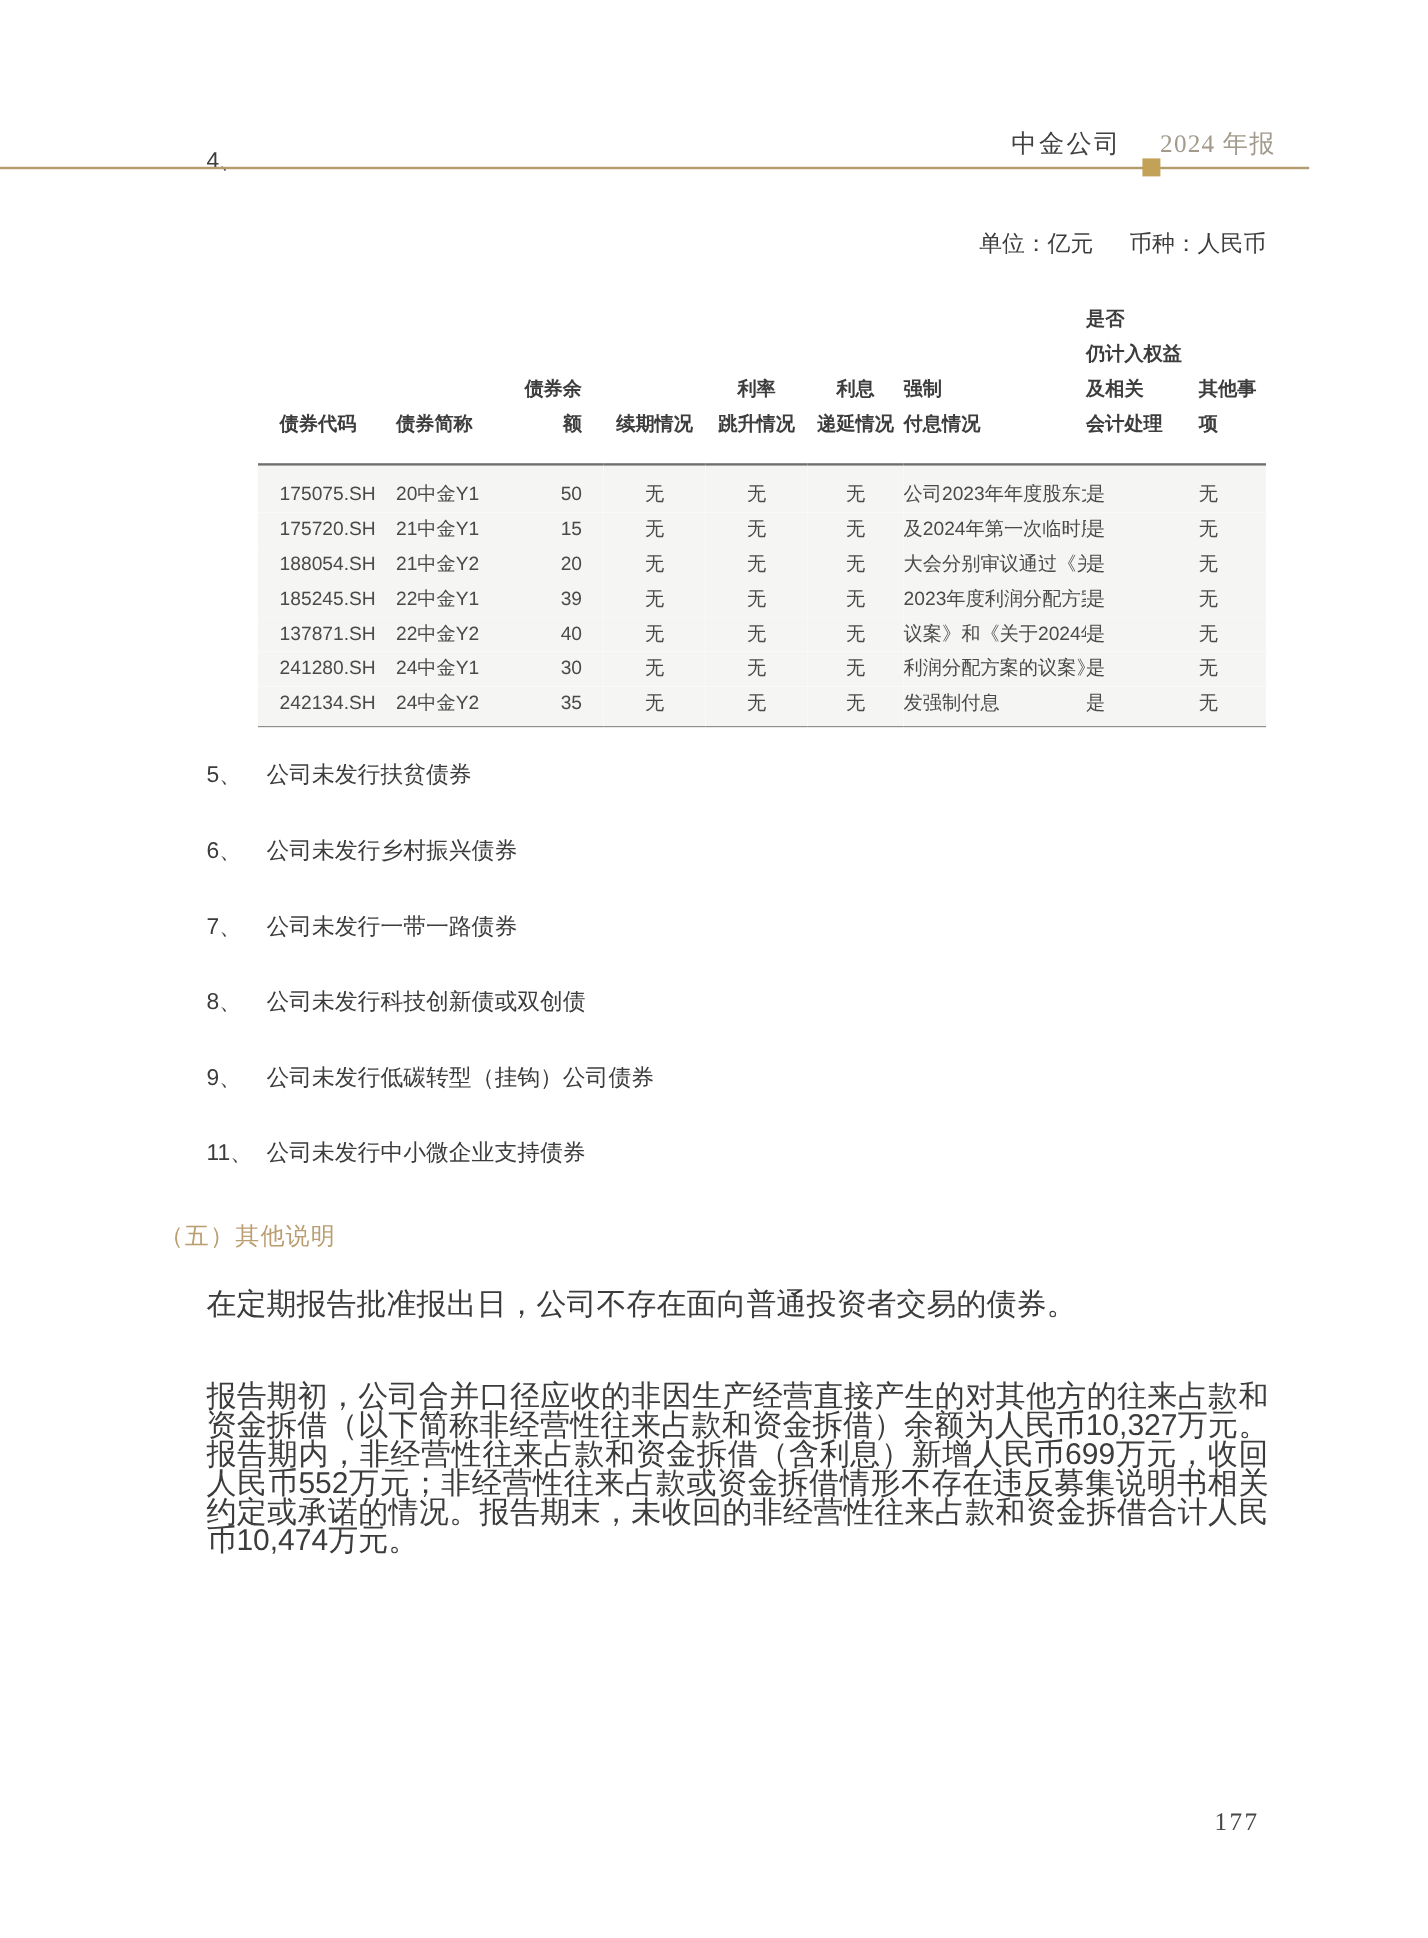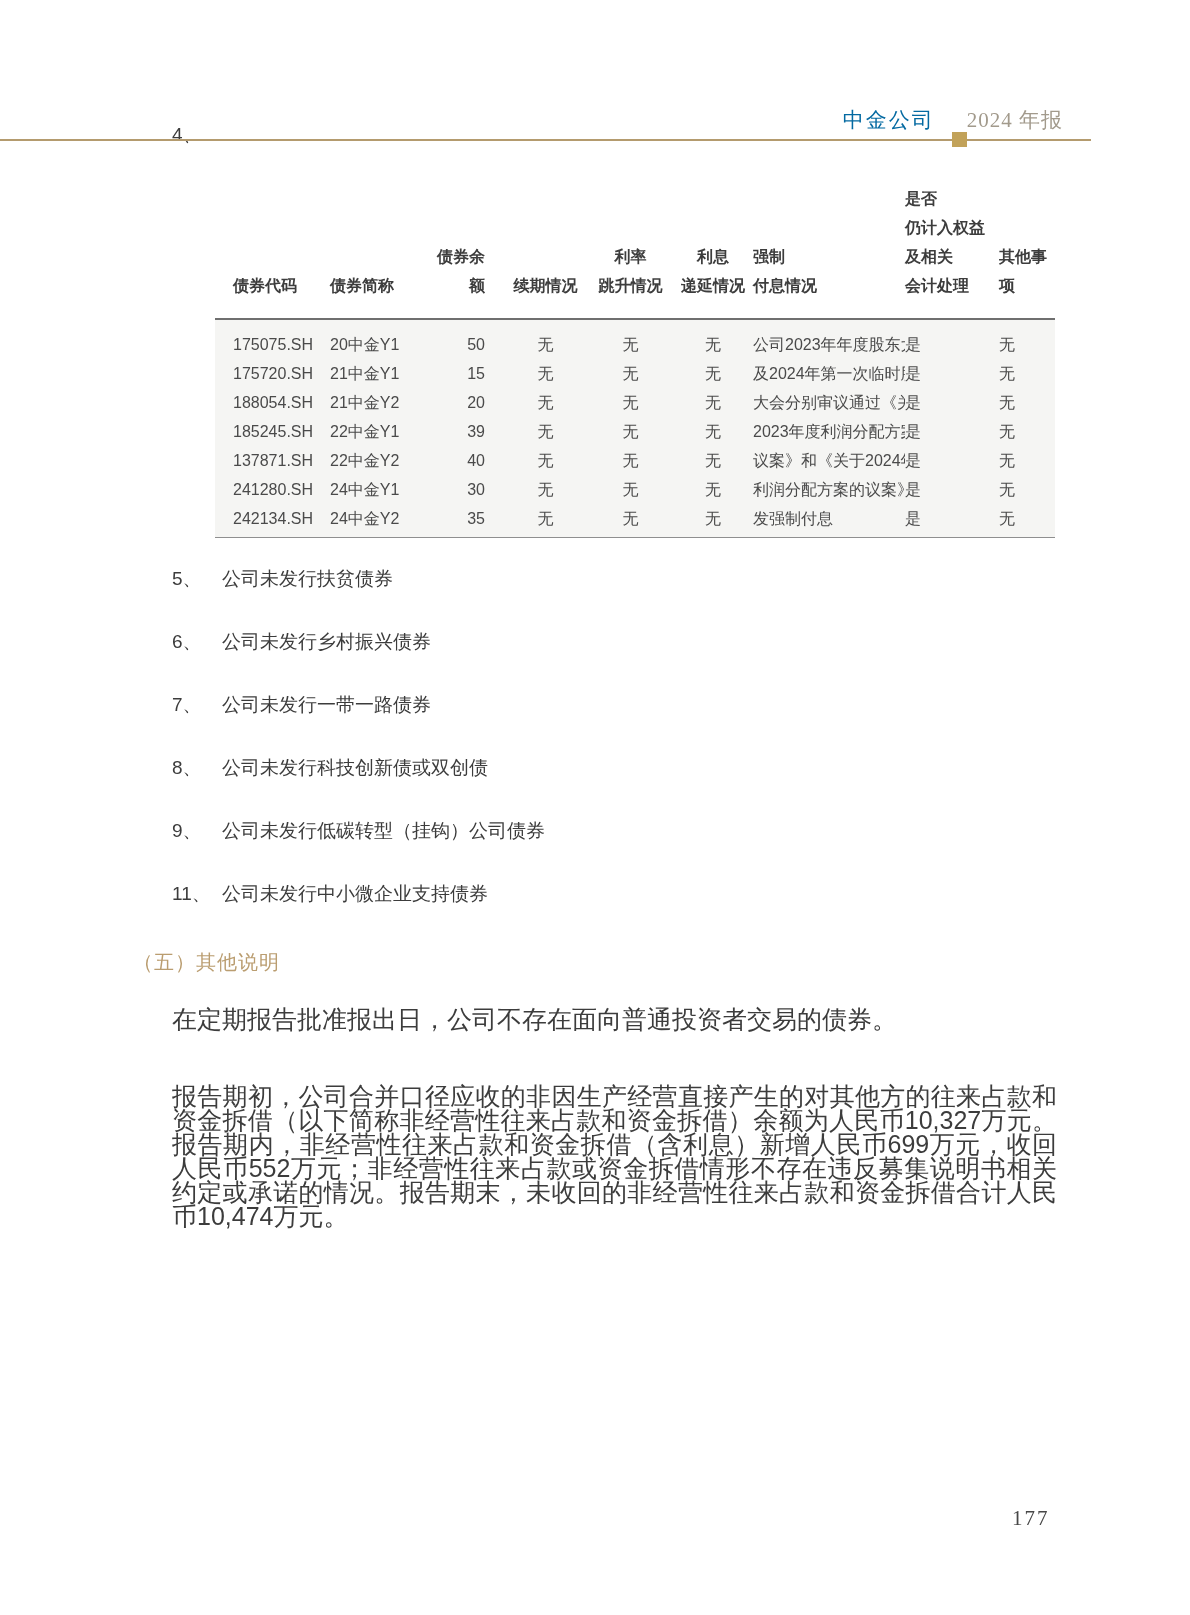--- a/index.html
+++ b/index.html
@@ -7,21 +7,21 @@
   .page {
     position:relative; width:1190px; height:1615px; margin:0 auto;
     background:#ffffff; overflow:hidden;
     font-family:"Liberation Sans", sans-serif; color:#3f3f3f;
   }
   
   .doc-header-title {
     position:absolute; top:106px; right:127px;
     font-family:"Liberation Serif", serif; font-size:21px; white-space:nowrap;
   }
-  .brand { color:#0369a1; letter-spacing:2px; }
+  .brand { color:#404040; letter-spacing:2px; }
   .edition { color:#a29a8c; margin-left:32px; letter-spacing:1px; }
   .header-rule {
     position:absolute; top:139px; left:0; width:1091px; height:2px;
     background:#b49b6e;
   }
   .header-rule-marker {
     position:absolute; top:132px; left:952px; width:15px; height:15px;
     background:#c2a259;
   }
   
@@ -80,20 +80,23 @@
   <div class="doc-header-title">
     <span class="brand">中金公司</span><span class="edition">2024 年报</span>
   </div>
   <div class="header-rule"></div>
   <div class="header-rule-marker"></div>
 
   <div class="numbered item4">
     <span class="num">4、</span>
   </div>
 
+  <div class="unit-line">
+    <span class="unit">单位：亿元</span><span class="currency">币种：人民币</span>
+  </div>
 
   <table class="bond-table">
     <colgroup>
       <col style="width:115px">
         <col style="width:95px">
         <col style="width:78px">
       <col style="width:85px">
         <col style="width:85px">
         <col style="width:80px">
       <col style="width:152px">

